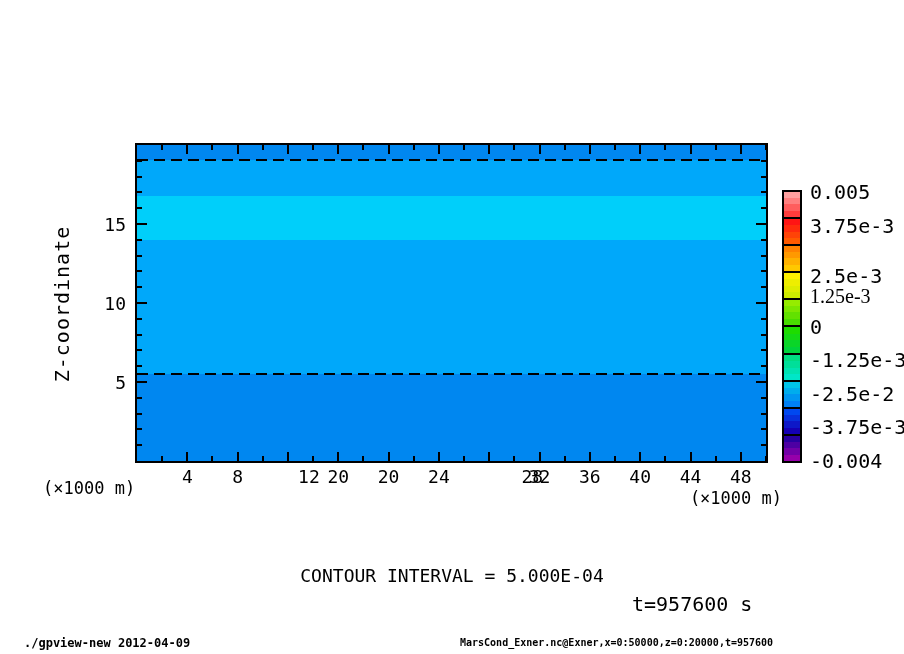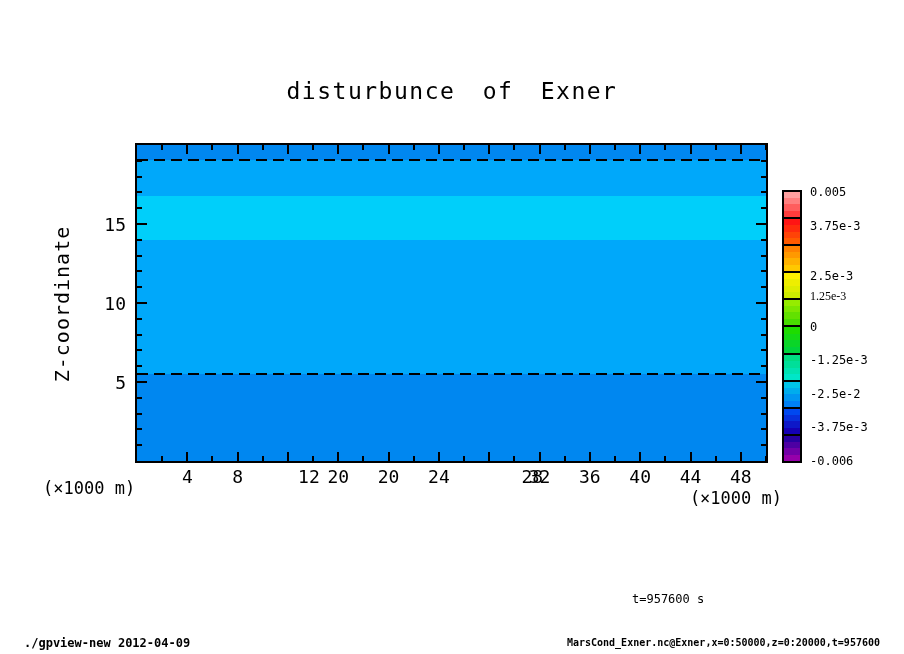--- a/index.html
+++ b/index.html
@@ -14,35 +14,34 @@
     background:repeating-linear-gradient(90deg,#000 0,#000 11px,transparent 11px,transparent 17px);}
   .tick{position:absolute;background:#000;}
   .x-tick-label{position:absolute;top:466px;font-size:18px;transform:translateX(-50%);white-space:nowrap;}
   .z-tick-label{position:absolute;left:70px;width:56px;text-align:right;font-size:18px;transform:translateY(-50%);}
   #z-axis-title{left:-18px;top:292px;width:160px;text-align:center;font-size:20px;letter-spacing:1px;
     transform:rotate(-90deg);transform-origin:center;}
   #x-axis-title{top:518px;left:0;width:904px;text-align:center;font-size:20px;letter-spacing:1px;}
   #unit-left{left:43px;top:478px;font-size:17px;}
   #unit-right{left:600px;top:488px;width:182px;text-align:right;font-size:17px;}
   #contour-interval{top:565px;left:0;width:904px;text-align:center;font-size:18px;}
-  #time-label{left:632px;top:592px;font-size:12px;}
+  #time-label{left:632px;top:592px;font-size:20px;}
   #colorbar{left:782px;top:190px;width:20px;height:273px;border:2px solid #000;box-sizing:border-box;
     display:flex;flex-direction:column;}
   .cbar-cell{flex:1;}
   .cbar-cell + .cbar-cell{border-top:2px solid #000;}
   #colorbar-labels{left:810px;top:190px;width:90px;height:273px;}
-  .cbar-label{position:absolute;left:0;font-size:12px;transform:translateY(-50%);white-space:nowrap;}
+  .cbar-label{position:absolute;left:0;font-size:20px;transform:translateY(-50%);white-space:nowrap;}
   #footer-left{left:24px;top:636px;font-size:12px;font-weight:bold;}
-  #footer-right{left:460px;top:637px;width:420px;text-align:right;font-size:10px;font-weight:bold;}
+  #footer-right{left:460px;top:637px;width:420px;font-size:10px;font-weight:bold;}
 </style>
 </head>
 <body>
 
 <div id="canvas">
-  <div class="abs" id="plot-title">disturbunce of Exner</div>
 
   <div class="abs" id="z-axis-title">Z-coordinate</div>
 
   <div class="abs" id="plot-area">
       <div style="position: absolute; left: 0px; width: 100%; top: 0px; height: 15.01px; background: rgb(0, 135, 240);"></div>
       <div style="position: absolute; left: 0px; width: 100%; top: 15.01px; height: 36.024px; background: rgb(0, 168, 250);"></div>
       <div style="position: absolute; left: 0px; width: 100%; top: 51.034px; height: 43.924px; background: rgb(0, 207, 250);"></div>
       <div style="position: absolute; left: 0px; width: 100%; top: 94.958px; height: 133.984px; background: rgb(0, 168, 250);"></div>
       <div style="position: absolute; left: 0px; width: 100%; top: 228.942px; height: 87.058px; background: rgb(0, 135, 240);"></div>
       <div class="contour-dashed" style="top: 14.01px;"></div>
@@ -134,20 +133,21 @@
       <div class="tick" style="top: 30.6px; height: 2px; width: 5px; left: 0px;"></div>
       <div class="tick" style="top: 30.6px; height: 2px; width: 5px; right: 0px;"></div>
       <div class="tick" style="top: 14.8px; height: 2px; width: 5px; left: 0px;"></div>
       <div class="tick" style="top: 14.8px; height: 2px; width: 5px; right: 0px;"></div>
     </div>
 
   <div class="abs" id="unit-left">(×1000 m)</div>
   <div class="abs" id="unit-right">(×1000 m)</div>
 
 
+  <div class="abs" id="contour-interval">CONTOUR INTERVAL = 5.000E-04</div>
   <div class="abs" id="time-label">t=957600 s</div>
 
   <div class="abs" id="colorbar">
       <div class="cbar-cell" style="background: linear-gradient(rgb(255, 160, 160) 0px, rgb(255, 160, 160) 25%, rgb(255, 127, 127) 25%, rgb(255, 127, 127) 50%, rgb(255, 93, 93) 50%, rgb(255, 93, 93) 75%, rgb(255, 60, 60) 75%, rgb(255, 60, 60) 100%);"></div>
       <div class="cbar-cell" style="background: linear-gradient(rgb(255, 20, 20) 0px, rgb(255, 20, 20) 25%, rgb(255, 43, 13) 25%, rgb(255, 43, 13) 50%, rgb(255, 67, 7) 50%, rgb(255, 67, 7) 75%, rgb(255, 90, 0) 75%, rgb(255, 90, 0) 100%);"></div>
       <div class="cbar-cell" style="background: linear-gradient(rgb(255, 130, 0) 0px, rgb(255, 130, 0) 25%, rgb(255, 153, 0) 25%, rgb(255, 153, 0) 50%, rgb(255, 177, 0) 50%, rgb(255, 177, 0) 75%, rgb(255, 200, 0) 75%, rgb(255, 200, 0) 100%);"></div>
       <div class="cbar-cell" style="background: linear-gradient(rgb(255, 240, 0) 0px, rgb(255, 240, 0) 25%, rgb(238, 238, 0) 25%, rgb(238, 238, 0) 50%, rgb(222, 237, 0) 50%, rgb(222, 237, 0) 75%, rgb(205, 235, 0) 75%, rgb(205, 235, 0) 100%);"></div>
       <div class="cbar-cell" style="background: linear-gradient(rgb(150, 236, 0) 0px, rgb(150, 236, 0) 25%, rgb(124, 231, 0) 25%, rgb(124, 231, 0) 50%, rgb(98, 225, 0) 50%, rgb(98, 225, 0) 75%, rgb(72, 220, 0) 75%, rgb(72, 220, 0) 100%);"></div>
       <div class="cbar-cell" style="background: linear-gradient(rgb(30, 220, 0) 0px, rgb(30, 220, 0) 25%, rgb(20, 217, 20) 25%, rgb(20, 217, 20) 50%, rgb(10, 213, 40) 50%, rgb(10, 213, 40) 75%, rgb(0, 210, 60) 75%, rgb(0, 210, 60) 100%);"></div>
       <div class="cbar-cell" style="background: linear-gradient(rgb(0, 220, 130) 0px, rgb(0, 220, 130) 25%, rgb(0, 223, 153) 25%, rgb(0, 223, 153) 50%, rgb(0, 227, 177) 50%, rgb(0, 227, 177) 75%, rgb(0, 230, 200) 75%, rgb(0, 230, 200) 100%);"></div>
@@ -157,21 +157,21 @@
     </div>
   <div class="abs" id="colorbar-labels">
       <div class="cbar-label" style="top: 2px;">0.005</div>
       <div class="cbar-label" style="top: 35.625px;">3.75e-3</div>
       <div class="cbar-label" style="top: 86px;">2.5e-3</div>
       <div class="cbar-label" style="top: 106px; font-family: Liberation Serif, serif;">1.25e-3</div>
       <div class="cbar-label" style="top: 136.5px;">0</div>
       <div class="cbar-label" style="top: 170.125px;">-1.25e-3</div>
       <div class="cbar-label" style="top: 203.75px;">-2.5e-2</div>
       <div class="cbar-label" style="top: 237.375px;">-3.75e-3</div>
-      <div class="cbar-label" style="top: 271px;">-0.006</div>
+      <div class="cbar-label" style="top: 271px;">-0.004</div>
     </div>
 
   <div class="abs" id="footer-left">./gpview-new  2012-04-09</div>
   <div class="abs" id="footer-right">MarsCond_Exner.nc@Exner,x=0:50000,z=0:20000,t=957600</div>
 <div class="x-tick-label" style="left: 187.32px;">4</div>
     <div class="x-tick-label" style="left: 237.64px;">8</div>
     <div class="x-tick-label" style="left: 287.96px; margin-left: 21px;">12</div>
     <div class="x-tick-label" style="left: 338.28px;">20</div>
     <div class="x-tick-label" style="left: 388.6px;">20</div>
     <div class="x-tick-label" style="left: 438.92px;">24</div>

